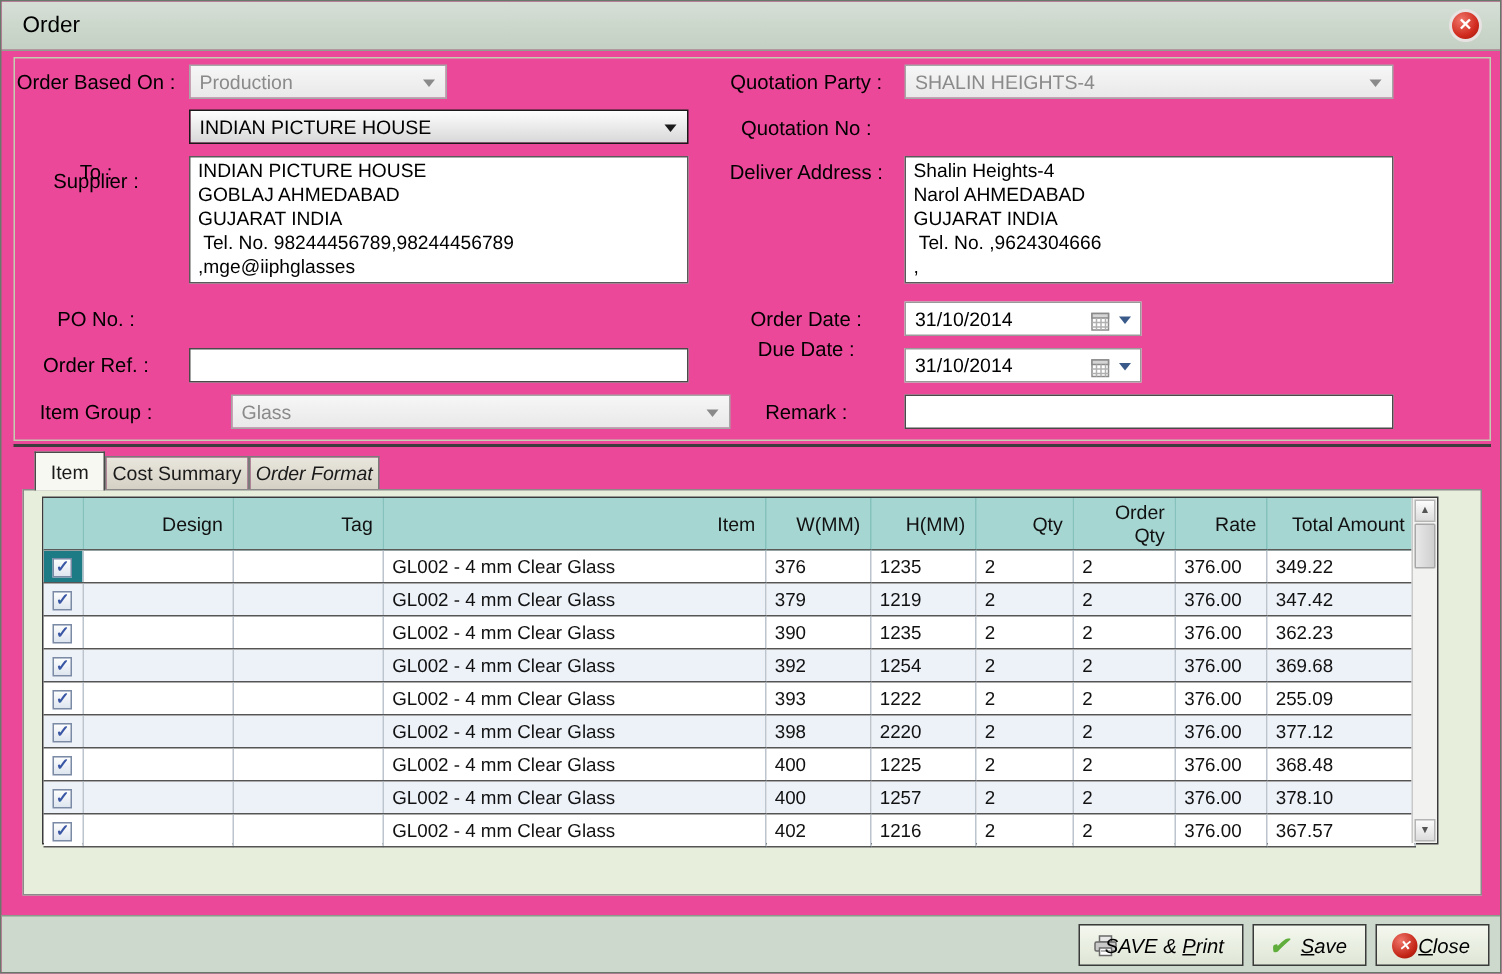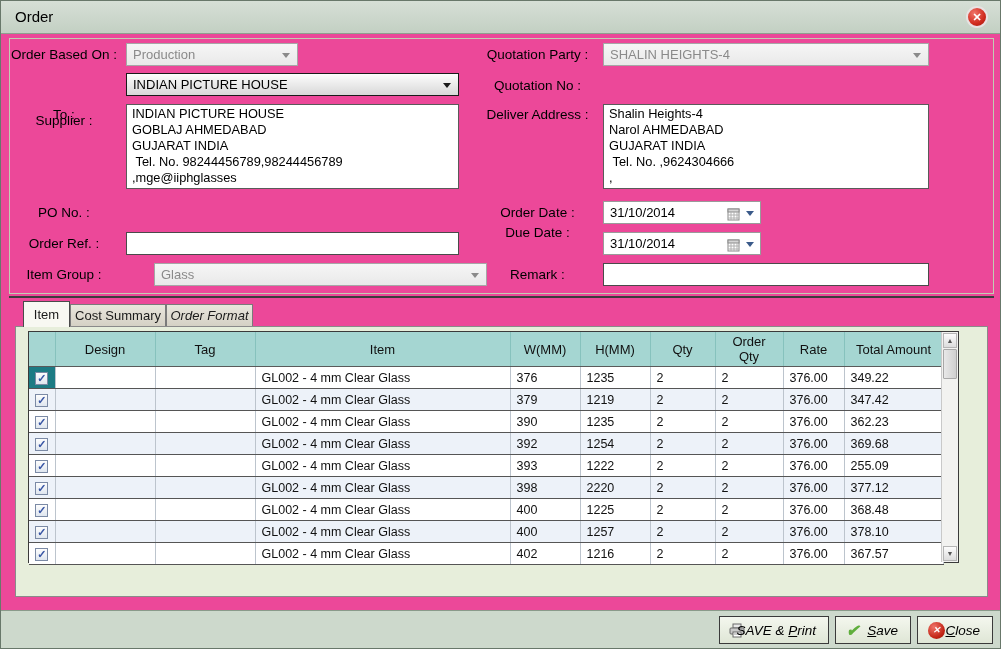--- a/index.html
+++ b/index.html
@@ -20,21 +20,21 @@
   .tarea{border:1px solid #5a5a5a;background:#fff;color:#000;height:85px;padding:1px 5px;font-size:12.8px;line-height:16px;white-space:pre-wrap;overflow:hidden;}
   .datebox{border:1px solid #9a9a9a;background:#fff;color:#000;height:23px;line-height:21px;padding:0 36px 0 6px;}
   .dateico{position:absolute;right:20px;top:4px;}
   .datearr{position:absolute;right:6px;top:9px;width:0;height:0;border-left:4px solid transparent;border-right:4px solid transparent;border-top:5px solid #3a5a8a;}
   .sep{position:absolute;left:8px;top:295px;width:985px;height:2px;background:#3c3c3c;}
   .tab{position:absolute;top:303px;height:22px;box-sizing:border-box;border:1px solid #7a7a7a;border-bottom:none;background:linear-gradient(#e9e6dd,#d5d1c5);font-size:13px;text-align:center;padding-top:3px;color:#1a1a1a;cursor:pointer;}
   .tab.active{top:300px;height:26px;background:#f8f8f2;border-color:#4a4a4a;z-index:5;padding-top:5px;}
   .tabpanel{position:absolute;left:14px;top:325px;width:973px;height:271px;border:1px solid #8a8a8a;background:#e7eedb;box-sizing:border-box;z-index:1;}
   .grid{position:absolute;left:27px;top:330px;width:931px;height:232px;border:1px solid #3a3a3a;background:#fff;box-sizing:border-box;z-index:2;}
   table.dg{border-collapse:collapse;table-layout:fixed;width:914px;font-size:12.5px;color:#111;}
-  table.dg th{background:#a5d6d2;border-right:1px solid #86c2bd;border-bottom:1px solid #5a5a5a;font-weight:normal;text-align:center;padding:2px 6px;height:28px;vertical-align:middle;font-size:13px;}
+  table.dg th{background:#a5d6d2;border-right:1px solid #86c2bd;border-bottom:1px solid #5a5a5a;font-weight:normal;text-align:right;padding:2px 6px;height:28px;vertical-align:middle;font-size:13px;}
   table.dg td{border-right:1px solid #bcc4cd;border-bottom:1px solid #555;padding:1px 6px;height:19px;overflow:hidden;white-space:nowrap;}
   table.dg tr.even td{background:#fff;}
   table.dg tr.odd td{background:#edf2f9;}
   table.dg td.num{text-align:left;}
   table.dg td.cell-check{text-align:center;padding:1px 2px;}
   table.dg td.cell-check.sel{background:#1c7b84 !important;}
   .cbx{display:inline-block;width:13px;height:13px;box-sizing:border-box;border:1px solid #7b8aa5;background:linear-gradient(#fdfdfd,#dfe6ef);color:#3a57a5;font-size:11px;font-weight:bold;line-height:11px;text-align:center;vertical-align:middle;}
   .vscroll{position:absolute;right:0;top:0;width:16px;height:230px;background:#f2f2f0;border-left:1px solid #c9c9c9;}
   .sbtn{position:absolute;left:1px;width:14px;height:15px;background:linear-gradient(#fcfcfc,#dcdcdc);border:1px solid #b5b5b5;box-sizing:border-box;color:#555;font-size:7px;text-align:center;line-height:13px;}
   .sthumb{position:absolute;left:1px;top:17px;width:14px;height:30px;background:linear-gradient(90deg,#e8e8e8,#cfcfcf);border:1px solid #a8a8a8;box-sizing:border-box;border-radius:1px;}

